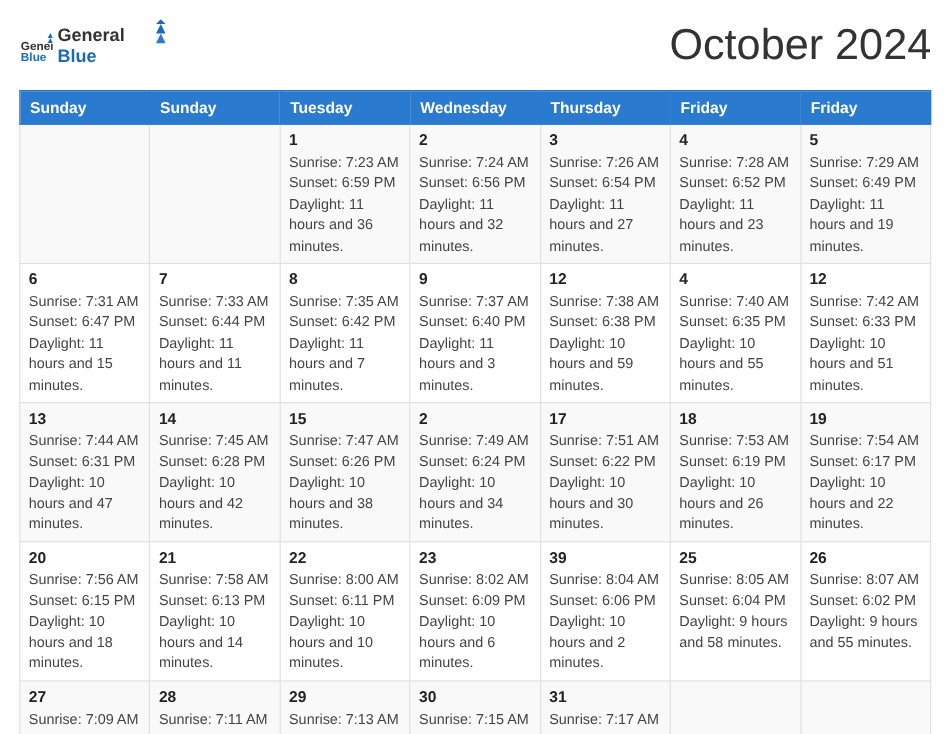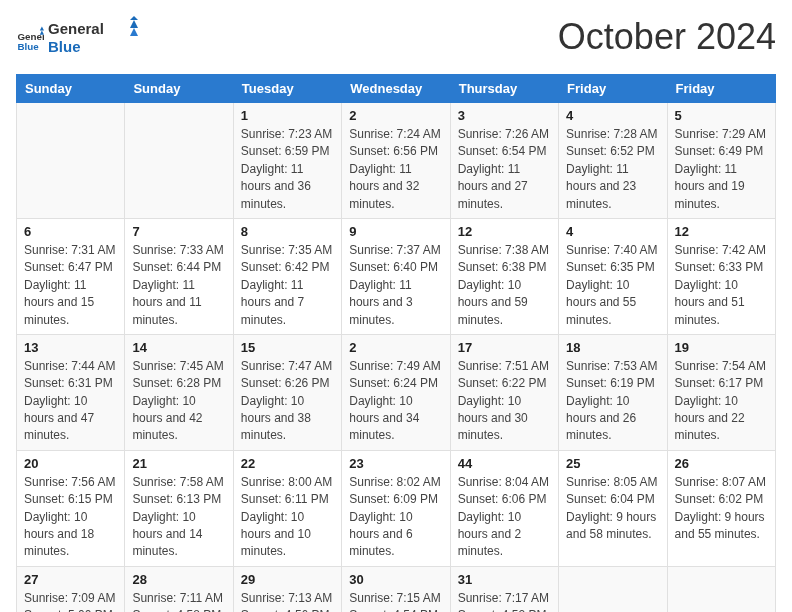--- a/index.html
+++ b/index.html
@@ -224,21 +224,21 @@
         </td>
         <td>
           <span class="day-num">22</span>
           <div class="day-info">Sunrise: 8:00 AM<br>Sunset: 6:11 PM<br>Daylight: 10 hours and 10 minutes.</div>
         </td>
         <td>
           <span class="day-num">23</span>
           <div class="day-info">Sunrise: 8:02 AM<br>Sunset: 6:09 PM<br>Daylight: 10 hours and 6 minutes.</div>
         </td>
         <td>
-          <span class="day-num">44</span>
+          <span class="day-num">39</span>
           <div class="day-info">Sunrise: 8:04 AM<br>Sunset: 6:06 PM<br>Daylight: 10 hours and 2 minutes.</div>
         </td>
         <td>
           <span class="day-num">25</span>
           <div class="day-info">Sunrise: 8:05 AM<br>Sunset: 6:04 PM<br>Daylight: 9 hours and 58 minutes.</div>
         </td>
         <td>
           <span class="day-num">26</span>
           <div class="day-info">Sunrise: 8:07 AM<br>Sunset: 6:02 PM<br>Daylight: 9 hours and 55 minutes.</div>
         </td>

